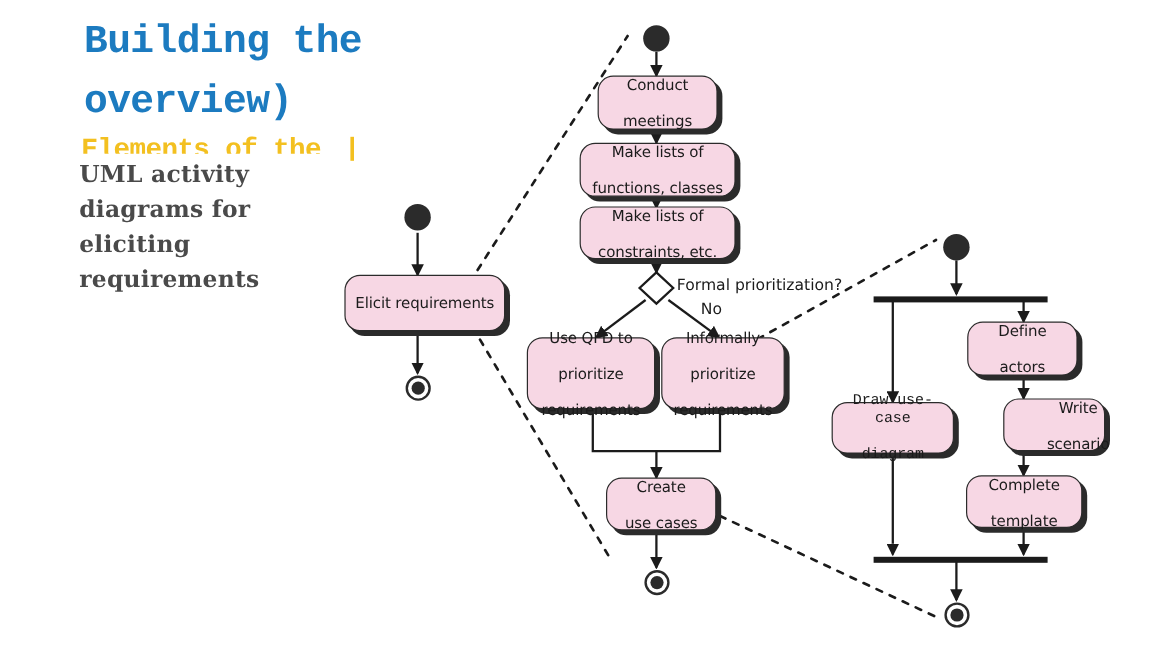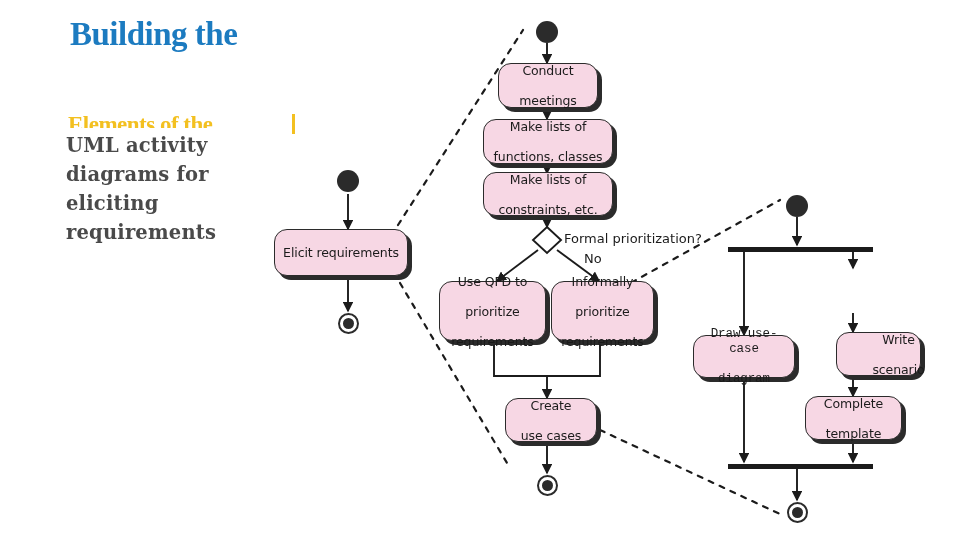--- a/index.html
+++ b/index.html
@@ -18,21 +18,21 @@
   
   #title-block {
     position: absolute;
     left: 0px;
     top: 0px;
     width: 330px;
     height: 260px;
   }
   .title-line {
     position: absolute;
-    font-family: Liberation Serif, serif;
+    font-family: Liberation Mono, monospace;
     font-weight: bold;
     letter-spacing: -0.5px;
     white-space: nowrap;
   }
   #title-main-1 {
     left: 70px;
     top: 16px;
     font-size: 33px;
     color: #1C7BC0;
   }
@@ -144,20 +144,21 @@
     width: 960px;
     height: 540px;
     pointer-events: none;
   }
 </style>
 </head>
 <body>
 
 <div id="title-block">
   <div class="title-line" id="title-main-1">Building the</div>
+  <div class="title-line" id="title-main-2">overview)</div>
   <div class="title-line" id="title-sub">Elements of the</div>
   <div id="title-sub-bar"></div>
   <div id="body-text">UML activity diagrams for eliciting requirements</div>
 </div>
 
 <div id="diagram">
 
   <svg id="edges" viewBox="0 0 960 540" xmlns="http://www.w3.org/2000/svg">
     <defs>
       <marker id="arrow" viewBox="0 0 10 10" refX="8.5" refY="5" markerWidth="5.5" markerHeight="5.5" orient="auto-start-reverse">
@@ -207,21 +208,21 @@
       <line x1="398" y1="225" x2="523" y2="30"></line>
       <line x1="400" y1="283" x2="510" y2="468"></line>
 
       <line x1="600" y1="300" x2="780" y2="200"></line>
       <line x1="600" y1="430" x2="782" y2="515"></line>
     </g>
   </svg>
 
   <div class="start-node" style="left:337px; top:170px;"></div>
 
-  <div class="act-node" style="left:274px; top:229px; width:134px; height:47px;">
+  <div class="act-node" style="left:287px; top:229px; width:134px; height:47px;">
     <span>Elicit requirements</span>
   </div>
 
   <div class="end-node" style="left:338px; top:313px;"></div>
 
   <div class="start-node" style="left:536px; top:21px;"></div>
 
   <div class="act-node" style="left:498px; top:63px; width:100px; height:45px;">
     <span>
       <span>Conduct</span><br>
@@ -271,20 +272,26 @@
       <span>use cases</span>
     </span>
   </div>
 
   <div class="end-node" style="left:537px; top:475px;"></div>
 
   <div class="start-node" style="left:786px; top:195px;"></div>
 
   <div class="bar-node" style="left:728px; top:247px; width:145px;"></div>
 
+  <div class="act-node" style="left:806px; top:268px; width:92px; height:45px;">
+    <span>
+      <span>Define</span><br>
+      <span>actors</span>
+    </span>
+  </div>
 
   <div class="act-node" style="left:693px; top:335px; width:102px; height:43px;font-family:Liberation Mono, monospace;">
     <span>
       <span>Draw use-case</span><br>
       <span>diagram</span>
     </span>
   </div>
 
   <div class="act-node" style="left:836px; top:332px; width:85px; height:44px;padding-left:40px;">
     <span>

